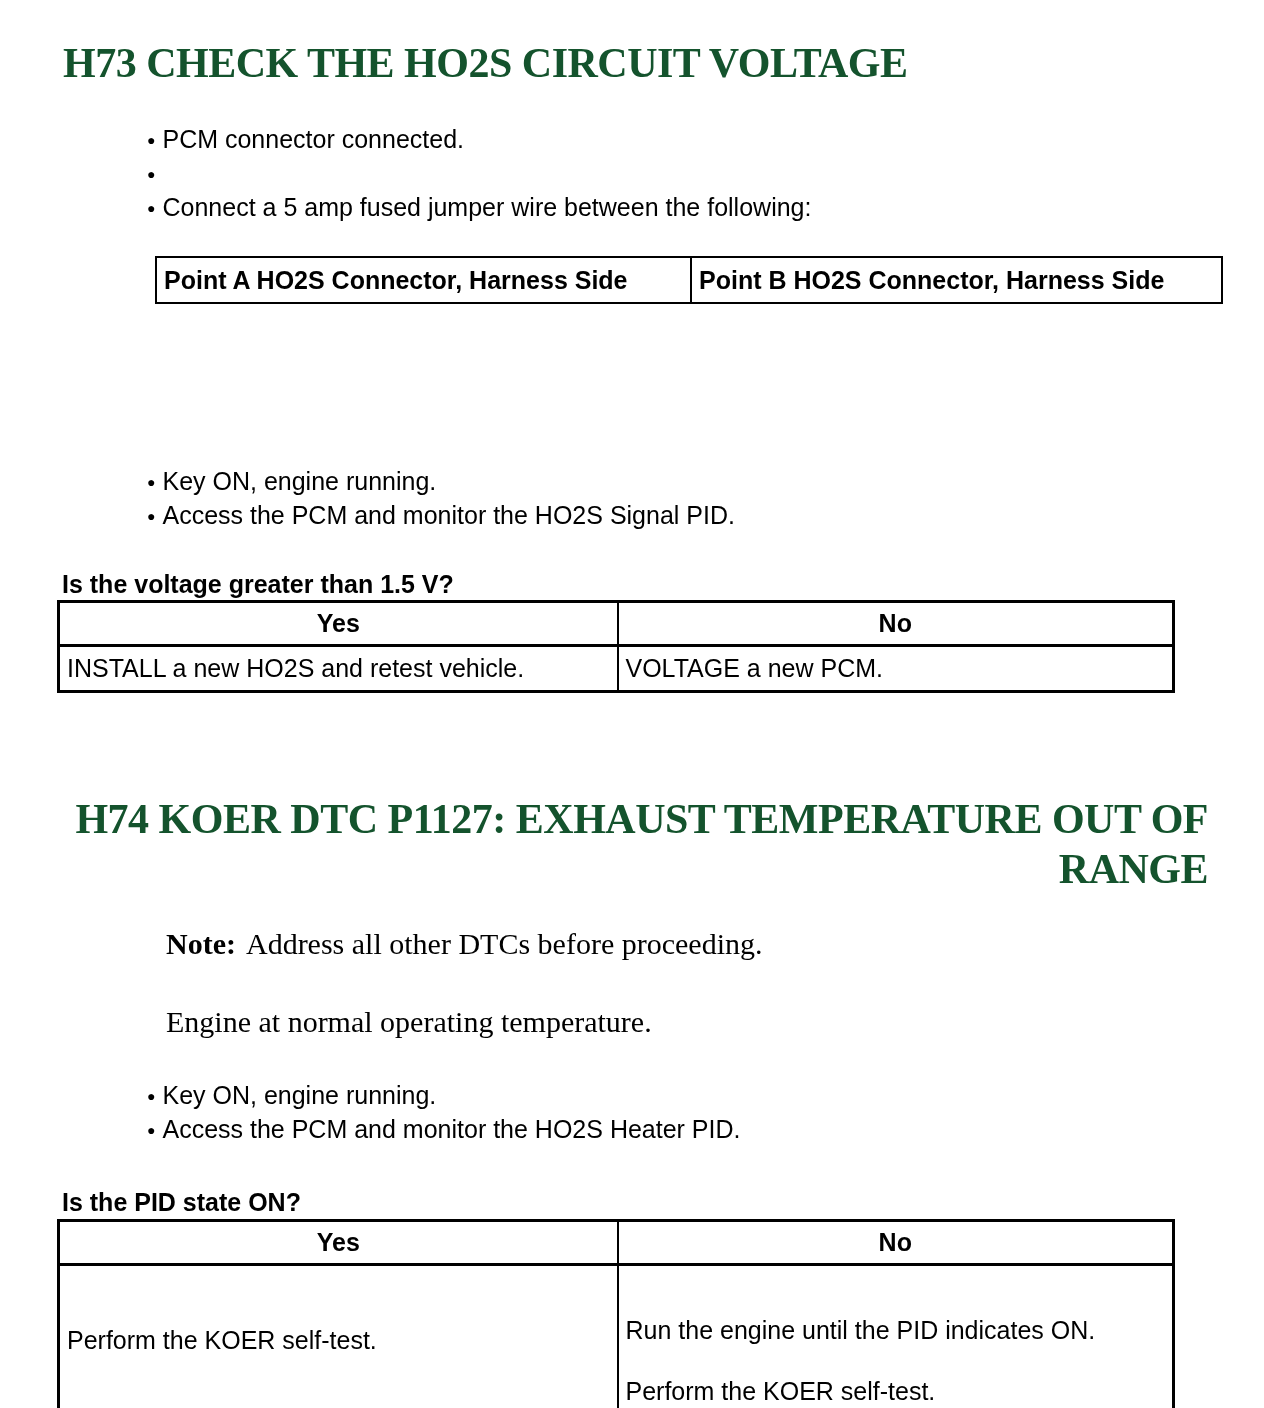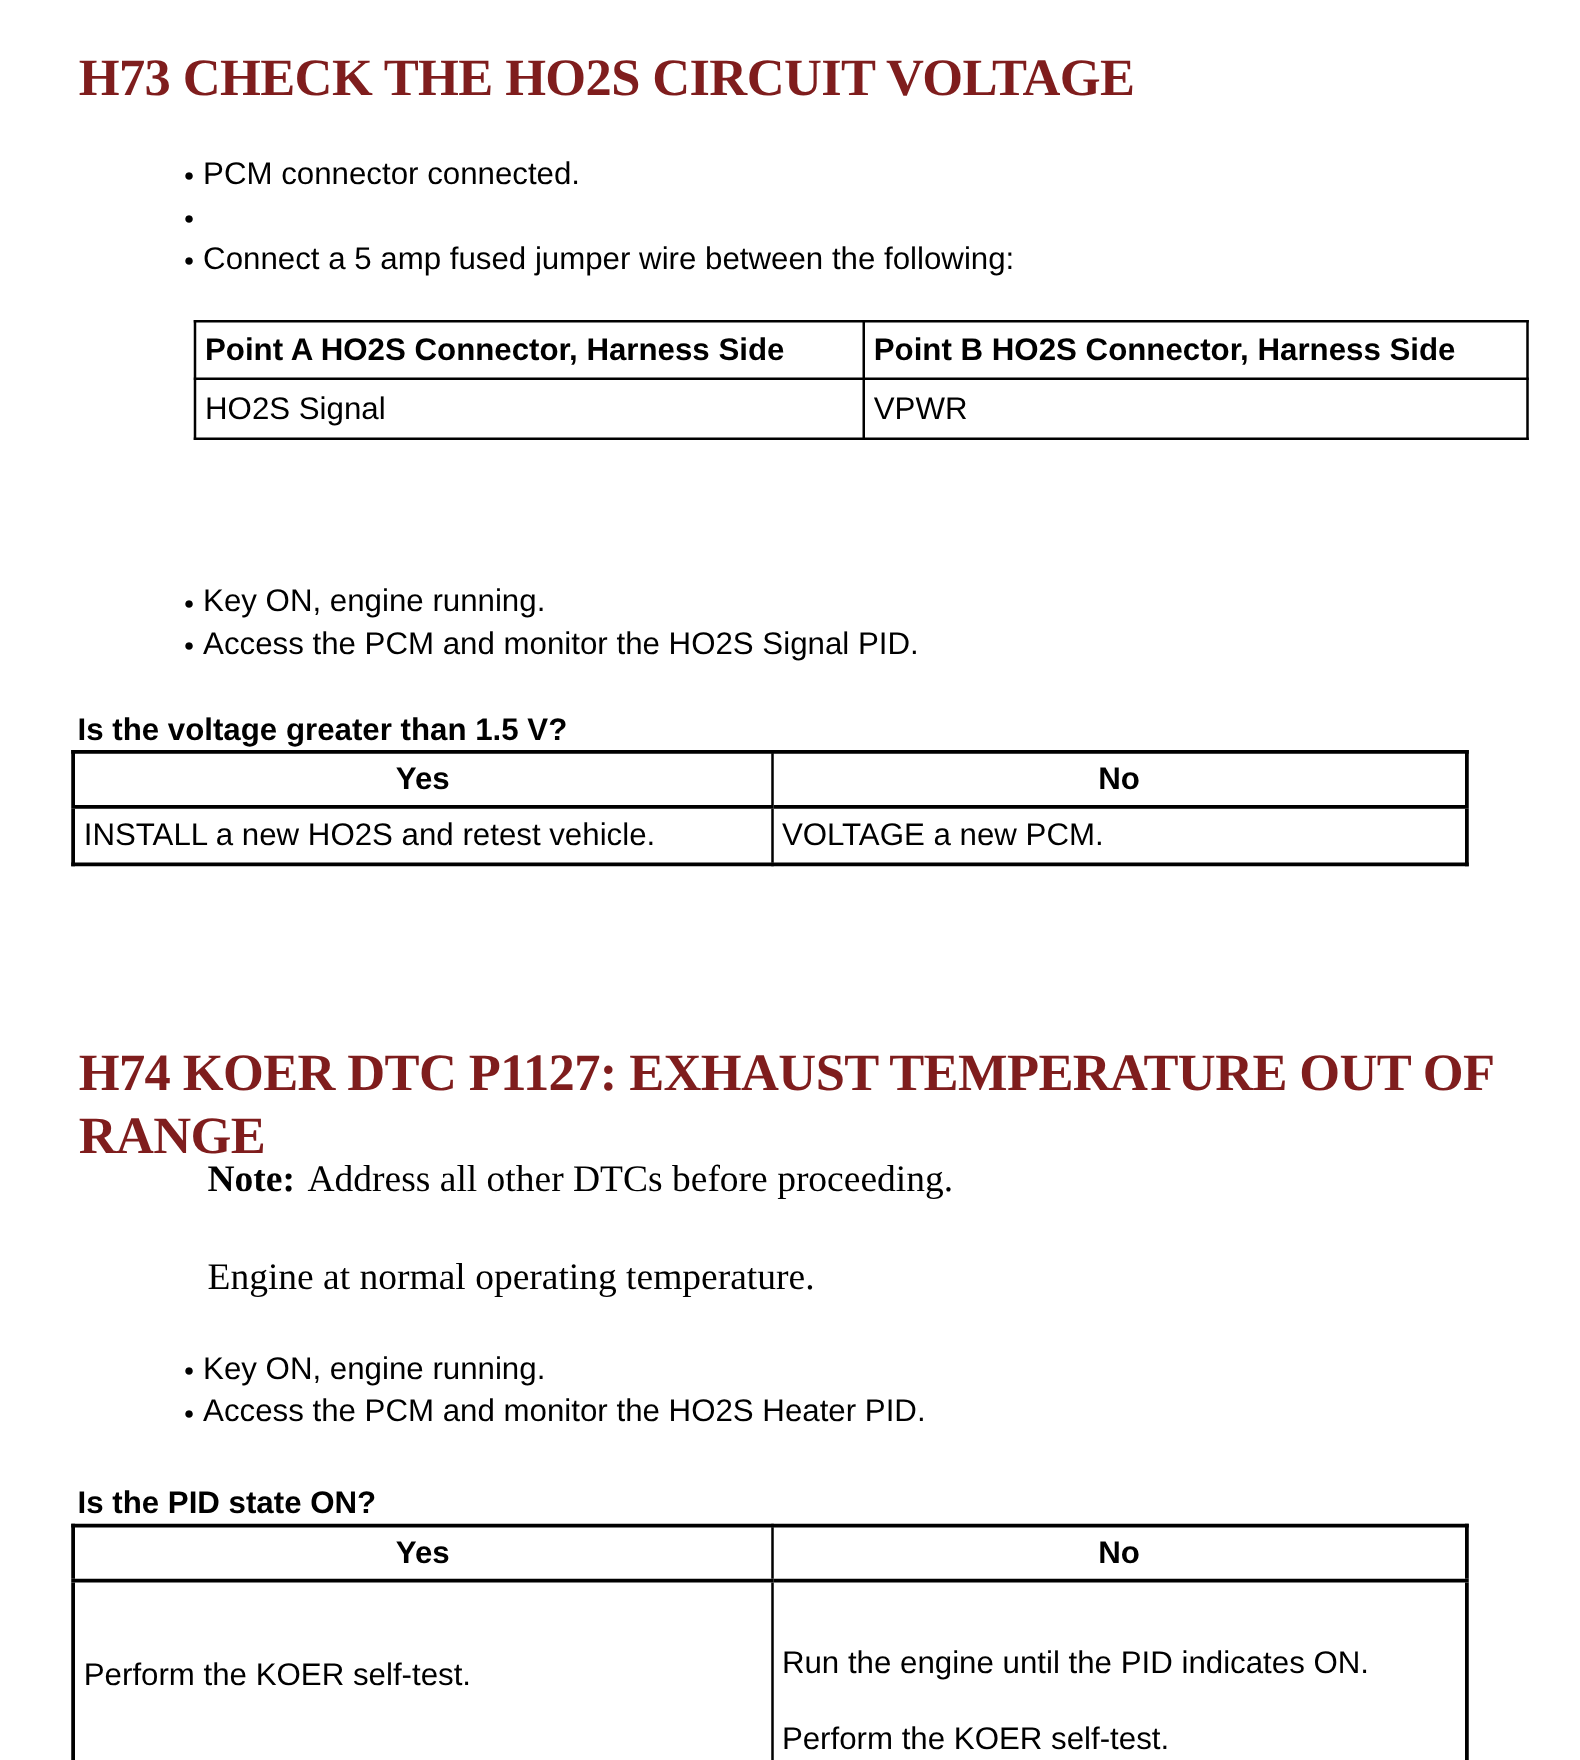--- a/index.html
+++ b/index.html
@@ -13,21 +13,21 @@
   }
   .abs { position: absolute; }
 
   
   .doc-heading {
     font-family: "Liberation Serif", serif;
     font-weight: bold;
     font-size: 42px;
     line-height: 50px;
     letter-spacing: -0.5px;
-    color: #7f1d1d;
+    color: #14532d;
   }
 
   
   .bullet-list { display: block; }
   .bullet-item {
     display: flex;
     align-items: center;
     height: 34px;
     font-size: 25px;
     line-height: 34px;
@@ -129,24 +129,20 @@
       <span>Connect a 5 amp fused jumper wire between the following:</span>
     </div>
   </div>
 
   <table class="abs conn-table" style="left:155px; top:256px;">
     <tbody>
         <tr>
       <th style="width:535px;">Point A HO2S Connector, Harness Side</th>
       <th>Point B HO2S Connector, Harness Side</th>
     </tr>
-    <tr>
-      <td>HO2S Signal</td>
-      <td>VPWR</td>
-    </tr>
   </tbody>
     </table>
 
   <div class="abs bullet-list" style="left:147px; top:464px;">
     <div class="bullet-item">
       <span class="bullet-marker">●</span>
       <span>Key ON, engine running.</span>
     </div>
     <div class="bullet-item">
       <span class="bullet-marker">●</span>
@@ -162,21 +158,21 @@
       <th style="width:559px;">Yes</th>
       <th>No</th>
     </tr>
     <tr>
       <td>INSTALL a new HO2S and retest vehicle.</td>
       <td>VOLTAGE a new PCM.</td>
     </tr>
   </tbody>
     </table>
 
-  <div class="abs doc-heading" style="left:63px; top:834px; width:1145px;">H74 KOER DTC P1127: EXHAUST TEMPERATURE OUT OF RANGE</div>
+  <div class="abs doc-heading" style="left:63px; top:794px; width:1145px;text-align:right;">H74 KOER DTC P1127: EXHAUST TEMPERATURE OUT OF RANGE</div>
 
   <div class="abs serif-line" style="left:166px; top:926px;">
     <span class="note-label">Note:</span><span>Address all other DTCs before proceeding.</span>
   </div>
 
   <div class="abs serif-line" style="left:166px; top:1004px;">Engine at normal operating temperature.</div>
 
   <div class="abs bullet-list" style="left:147px; top:1078px;">
     <div class="bullet-item">
       <span class="bullet-marker">●</span>

